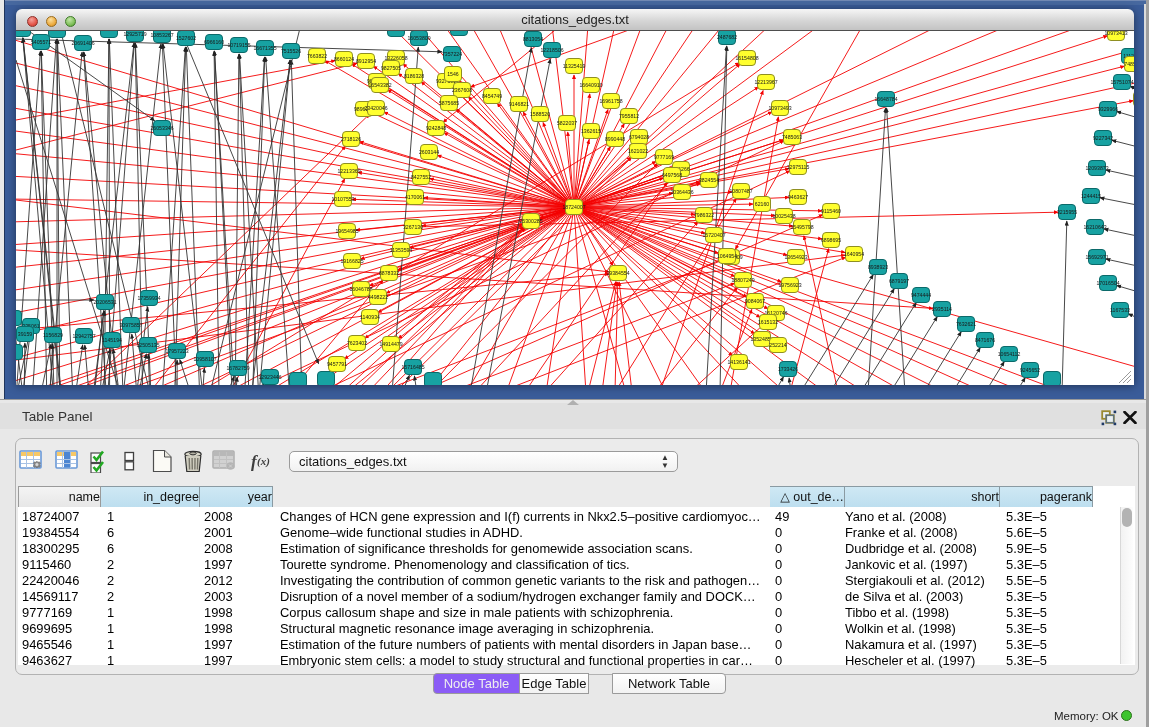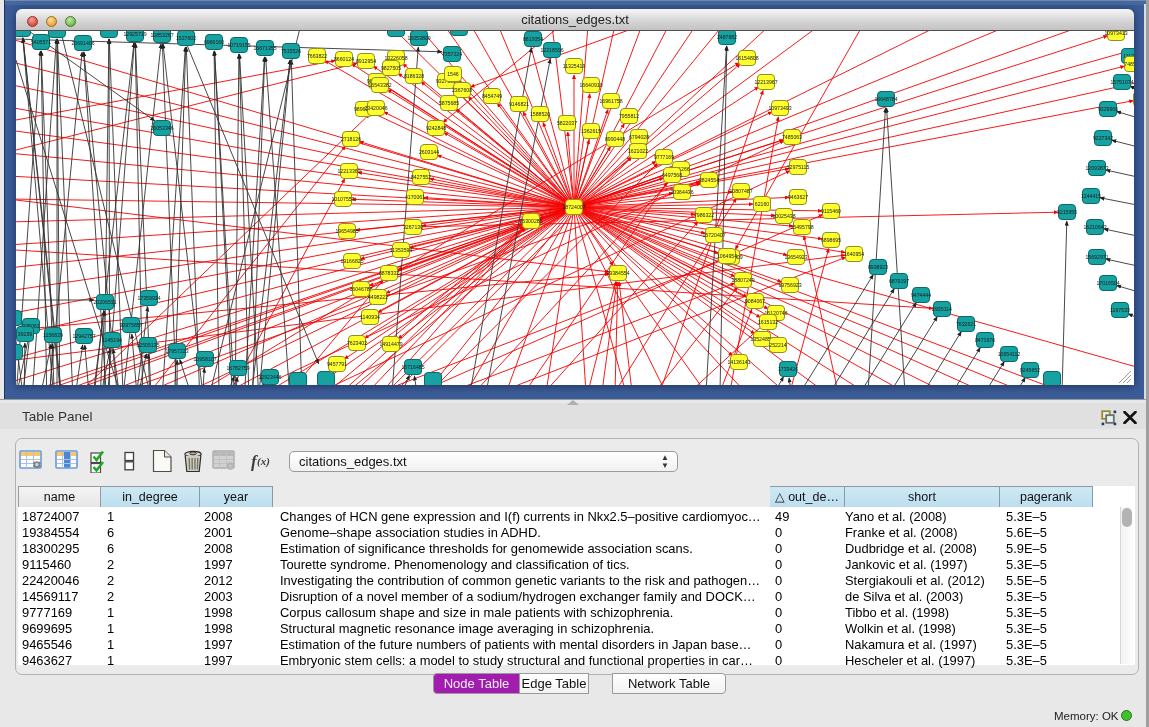--- a/index.html
+++ b/index.html
@@ -21,34 +21,34 @@
 
 #panel{left:0;top:399px;width:1149px;height:328px;background:#e8e8e8;border-top:1px solid #9a9a9a}
 #grip{left:567px;top:400px;width:0;height:0;border-left:6px solid transparent;border-right:6px solid transparent;border-bottom:5px solid #b0b0b0}
 #ptitle{left:22px;top:409px;font-size:13.5px;color:#333}
 #well{left:15px;top:438px;width:1124px;height:237px;background:#ebebeb;border:1px solid #b2b2b2;border-radius:7px}
 
 #combo{left:289px;top:451px;width:389px;height:21px;background:linear-gradient(#ffffff,#f1f1f1);border:1px solid #9b9b9b;border-radius:5px;font-size:13px;color:#111;line-height:19px;padding-left:9px}
 #combo .arr{position:absolute;right:8px;top:2px;font-size:8px;color:#333;line-height:8px}
 
 #thead{left:18px;top:486px;width:1075px;height:21px;font-size:12.5px;color:#111}
-.hc{position:absolute;top:0;height:26px;border:1px solid #8a9aa2;border-left:none;background:linear-gradient(#cfe8f4,#b9dcee);text-align:center;line-height:20px}
+.hc{position:absolute;top:0;height:26px;border:1px solid #8a9aa2;border-left:none;background:linear-gradient(#cfe8f4,#b9dcee);text-align:right;line-height:20px}
 .hc.gray{background:linear-gradient(#f4f4f4,#e4e4e4);border-color:#9a9a9a}
 #tbody{left:18px;top:507px;width:1099px;height:158px;background:#fff;font-size:12.9px;color:#000}
 .row{position:absolute;height:16px;line-height:16px;white-space:nowrap}
 .c0{position:absolute;left:4px}.c1{position:absolute;left:89px}.c2{position:absolute;left:186px}
 .c3{position:absolute;left:262px}.c4{position:absolute;left:757px}.c5{position:absolute;left:827px;width:155px;text-align:left}
 .c6{position:absolute;left:988px}
 #tright{left:1093px;top:486px;width:42px;height:179px;background:#fff}
 #sbar{left:1120px;top:507px;width:13px;height:157px;background:linear-gradient(90deg,#f2f2f2,#fdfdfd);border-left:1px solid #d8d8d8}
 #thumb{left:1121.5px;top:508px;width:10px;height:19px;background:#b3b3b3;border-radius:5px}
 
 #tabs{left:433px;top:673px;height:21px;font-size:13px}
 .tab{position:absolute;top:0;height:21px;line-height:20px;text-align:center;background:linear-gradient(#ffffff,#f2f2f2);border:1px solid #9a9a9a;color:#111}
-#tab1{left:0;width:87px;background:#a21caf;color:#efefef;border-radius:4px 0 0 4px}
+#tab1{left:0;width:87px;background:#8b5cf6;color:#efefef;border-radius:4px 0 0 4px}
 #tab2{left:86px;width:70px}
 #tab3{left:179px;width:114px;border-radius:0 4px 4px 0}
 #mem{left:1054px;top:710px;font-size:11.5px;color:#222}
 #memdot{left:1121px;top:710px;width:11px;height:11px;border-radius:50%;background:#3dc42d;border:1px solid #2c711c}
 
 .ic{position:absolute}
 </style></head><body>
 <div class="abs" id="top"></div>
 <div class="abs" id="topline"></div>
 <div class="abs" style="left:0;top:1px;width:1149px;height:4px;background:#47689f"></div>
@@ -726,21 +726,21 @@
       <span class="c2">2008</span>
       <span class="c3">Changes of HCN gene expression and I(f) currents in Nkx2.5–positive cardiomyoc…</span>
       <span class="c4">49</span>
       <span class="c5">Yano et al. (2008)</span>
       <span class="c6">5.3E–5</span>
     </div>
     <div class="row" style="top:18px">
       <span class="c0">19384554</span>
       <span class="c1">6</span>
       <span class="c2">2001</span>
-      <span class="c3">Genome–shape association studies in ADHD.</span>
+      <span class="c3">Genome–wide functional studies in ADHD.</span>
       <span class="c4">0</span>
       <span class="c5">Franke et al. (2008)</span>
       <span class="c6">5.6E–5</span>
     </div>
     <div class="row" style="top:34px">
       <span class="c0">18300295</span>
       <span class="c1">6</span>
       <span class="c2">2008</span>
       <span class="c3">Estimation of significance thresholds for genomewide association scans.</span>
       <span class="c4">0</span>

